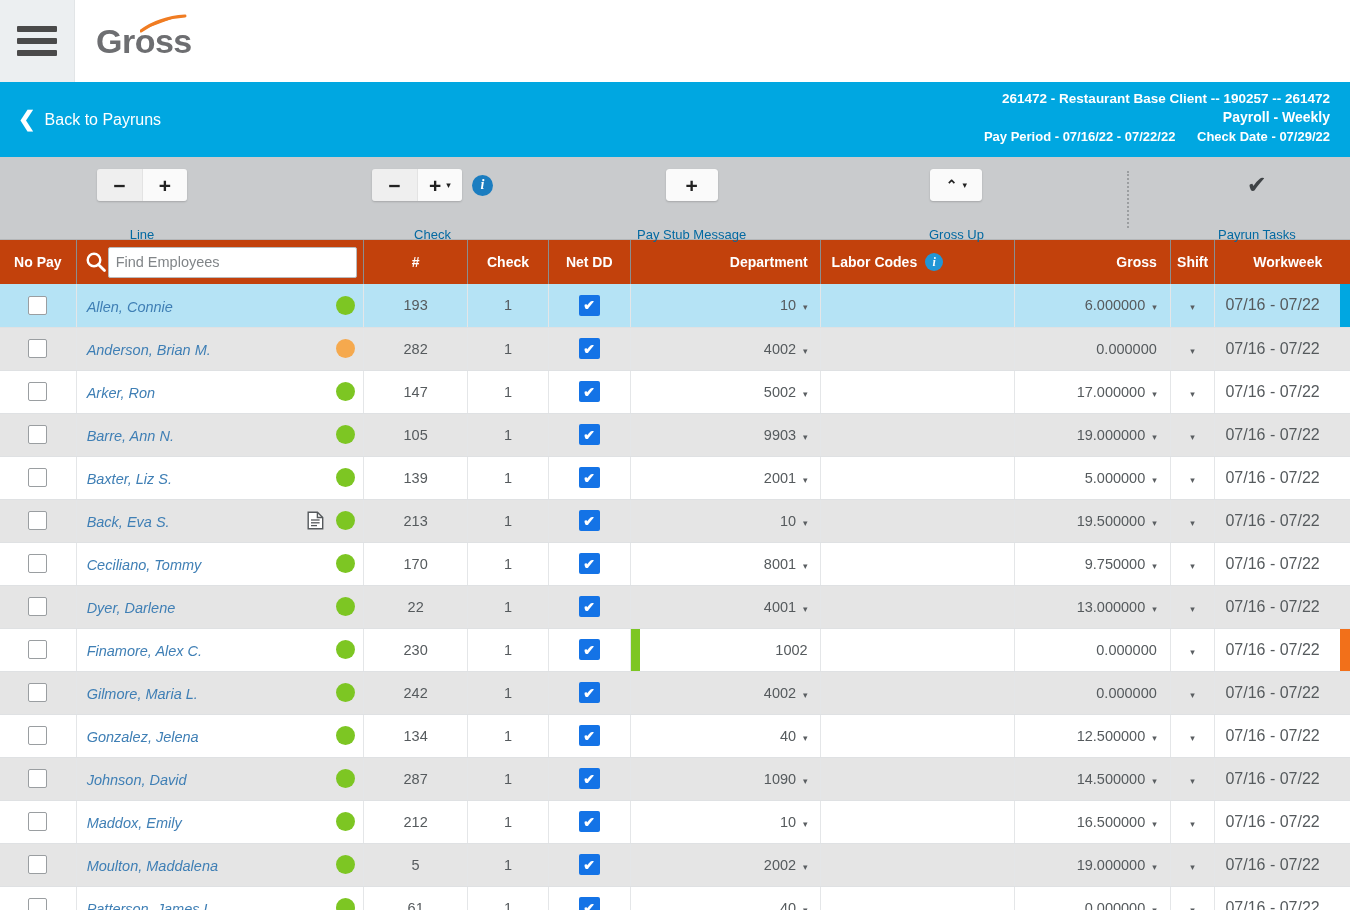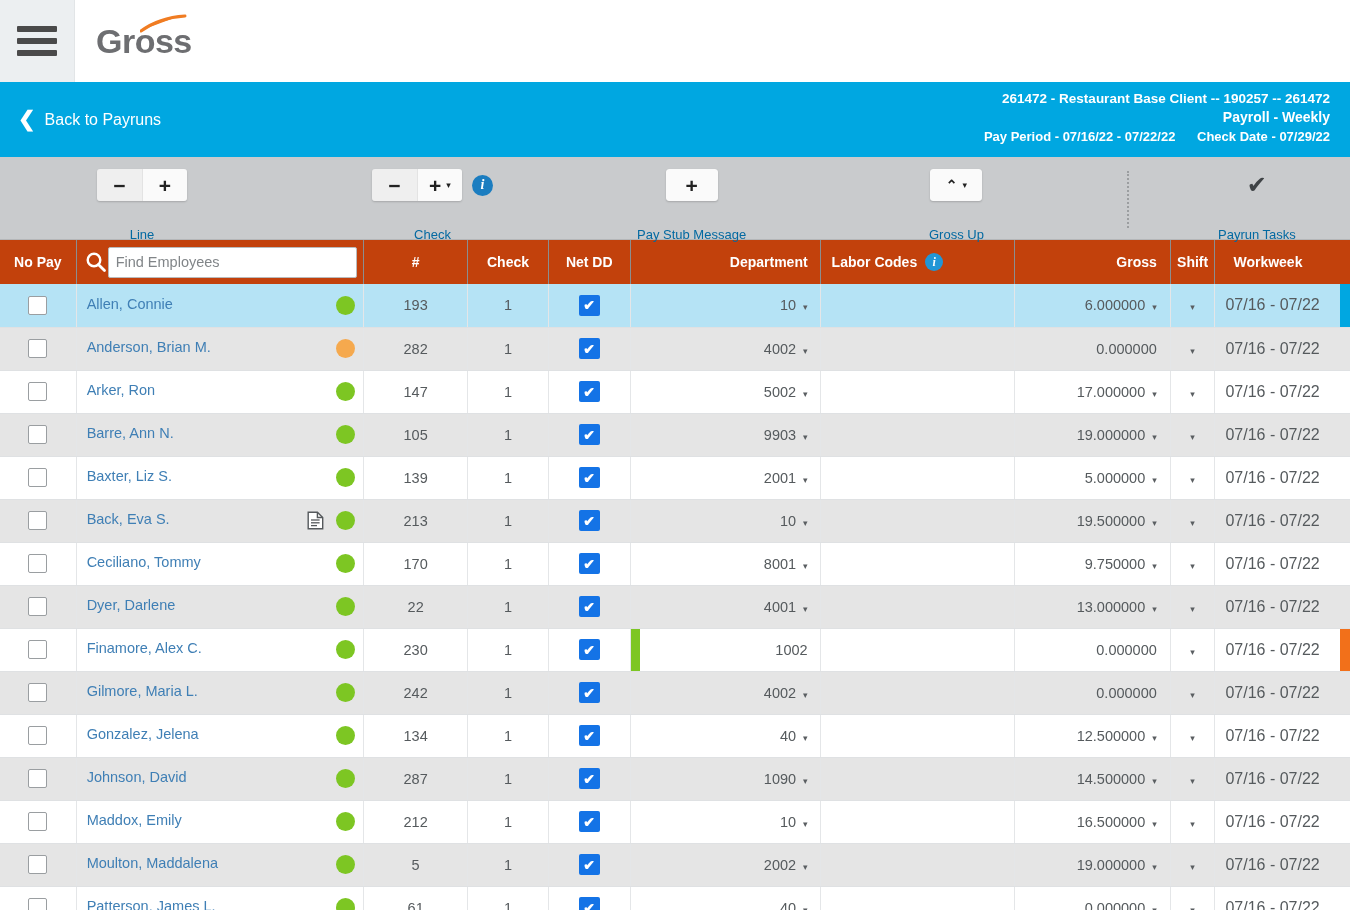--- a/index.html
+++ b/index.html
@@ -103,21 +103,21 @@
   }
   thead th.nopay   { width: 75px;  text-align: center; padding: 0; }
   thead th.name    { width: 283px; padding: 0 6px; }
   thead th.num     { width: 103px; text-align: center; }
   thead th.check   { width: 79px;  text-align: center; }
   thead th.netdd   { width: 81px;  text-align: center; }
   thead th.dept    { width: 187px; text-align: right; padding-right: 12px; }
   thead th.labor   { width: 192px; text-align: left; padding-left: 11px; }
   thead th.rate    { width: 153px; text-align: right; padding-right: 13px; }
   thead th.shift   { width: 44px;  text-align: center; padding: 0 4px; }
-  thead th.workweek{ width: 133px; text-align: left; padding-left: 18px; border-right: none; }
+  thead th.workweek{ width: 133px; text-align: center; padding-left: 18px; border-right: none; }
 
   .search-wrap { display: flex; align-items: center; gap: 1px; height: 44px; justify-content: flex-end; }
   .search-icon { width: 22px; height: 22px; position: relative; flex: 0 0 auto; margin-left: 2px;}
   .search-input {
     flex: 1; height: 31px; border: 1px solid #b9bbbd; border-radius: 2px;
     font-size: 14.5px; padding: 0 7px; color: #5c6063; background: #fff;
     font-family: "Liberation Sans", sans-serif;
   }
   .search-input::placeholder { color: #818588; }
   .labor-hdr { display: flex; align-items: center; gap: 8px; }
@@ -153,21 +153,21 @@
   }
   .cb-checked {
     width: 21px; height: 21px; background: #1473e6; border-radius: 2px;
     display: inline-flex; align-items: center; justify-content: center;
     vertical-align: middle; cursor: pointer;
   }
   .cb-checked::after {
     content: "✔"; color: #fff; font-size: 14px; line-height: 1; font-weight: bold;
   }
 
-  .name-cell { display: flex; align-items: flex-start; width: 100%; }
+  .name-cell { display: flex; align-items: flex-end; width: 100%; font-style: italic; }
   .emp-name { color: #3f7fb5; font-size: 14.5px; cursor: pointer; }
   .name-spacer { flex: 1; }
   .doc-icon { margin-right: 12px; display: flex; align-items: center; }
   .dot {
     width: 19px; height: 19px; border-radius: 50%; flex: 0 0 auto; margin-right: 2px;
   }
   .dot-green  { background: #7dc623; }
   .dot-orange { background: #f5a94e; }
 
   .cell-caret { font-size: 9px; color: #5a5e61; margin-left: 7px; }

